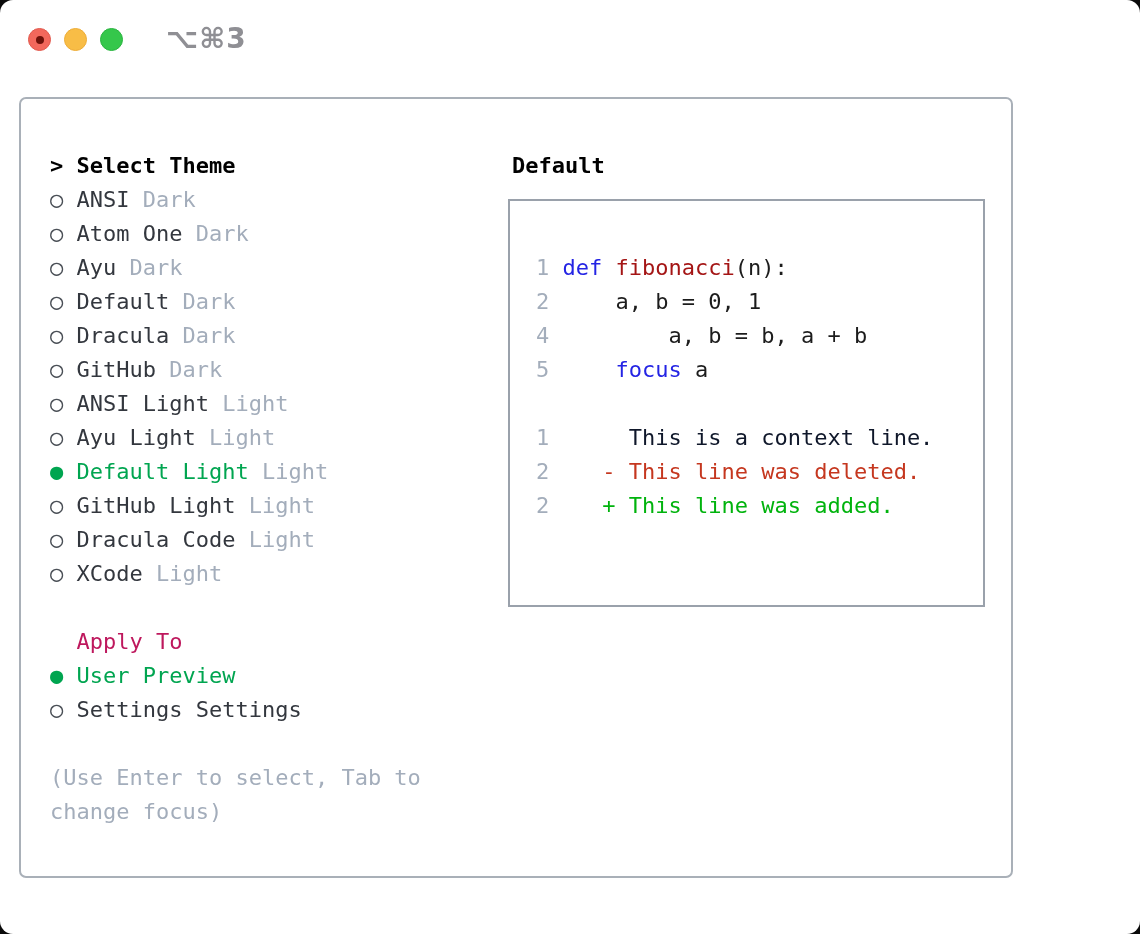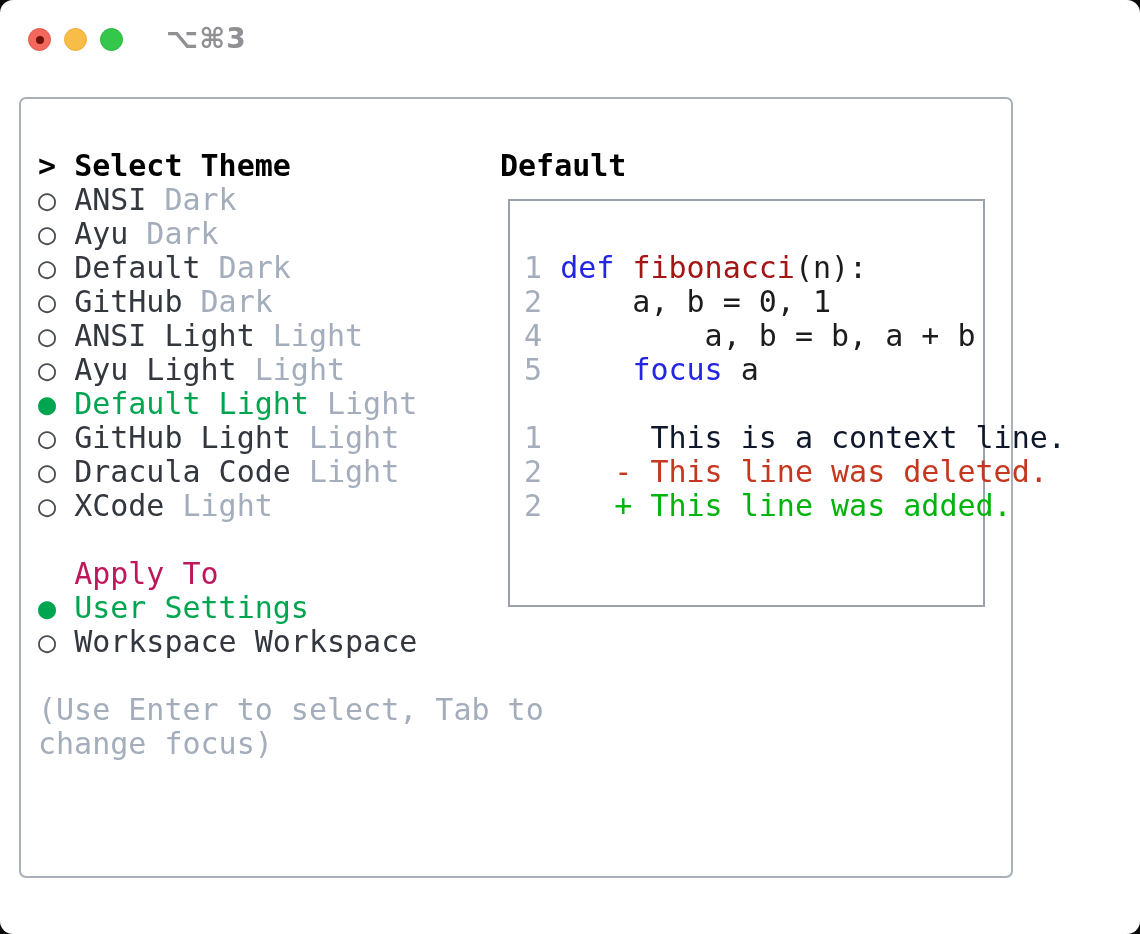--- a/index.html
+++ b/index.html
@@ -20,21 +20,21 @@
   .win-title{
     position:absolute; left:166px; top:22px;
     font-family:"DejaVu Sans","Liberation Sans",sans-serif;
     font-weight:bold; font-size:28px; color:#8f8f94; letter-spacing:1px;
   }
   
   .panel{
     position:absolute; left:19px; top:97px; width:994px; height:781px;
     border:2px solid #a9b0b8; border-radius:7px; box-sizing:border-box;
   }
-  .mono{font-size:30px; color:#33373e;}
+  .mono{font-size:22px; color:#33373e;margin-left:12px;}
   .row{height:34px; line-height:34px; white-space:pre;}
   .left-col{position:absolute; left:38px; top:149px;}
   .hdr{font-weight:bold; color:#000000;}
   .cursor{font-weight:bold; color:#000000;}
   .bullet{color:#4a4f56;}
   .bullet-sel{color:var(--sel-green);}
   .name{color:#33373e;}
   .name-sel{color:var(--sel-green);}
   .variant{color:#a3adbb;}
   .apply-hdr{color:#be185d;}
@@ -63,35 +63,37 @@
   <span class="light light-min"></span>
   <span class="light light-max"></span>
   <div class="win-title">⌥⌘3</div>
 
   <div class="panel"></div>
 
   <div class="left-col mono">
     <div class="row"><span class="cursor">&gt;</span><span> </span><span class="hdr">Select Theme</span></div>
     <div id="theme-rows">
         <div class="row"><span class="bullet">○ </span><span class="name">ANSI</span><span class="variant"> Dark</span></div>
+        <div class="row"><span class="bullet">○ </span><span class="name">Atom One</span><span class="variant"> Dark</span></div>
         <div class="row"><span class="bullet">○ </span><span class="name">Ayu</span><span class="variant"> Dark</span></div>
         <div class="row"><span class="bullet">○ </span><span class="name">Default</span><span class="variant"> Dark</span></div>
+        <div class="row"><span class="bullet">○ </span><span class="name">Dracula</span><span class="variant"> Dark</span></div>
         <div class="row"><span class="bullet">○ </span><span class="name">GitHub</span><span class="variant"> Dark</span></div>
         <div class="row"><span class="bullet">○ </span><span class="name">ANSI Light</span><span class="variant"> Light</span></div>
         <div class="row"><span class="bullet">○ </span><span class="name">Ayu Light</span><span class="variant"> Light</span></div>
         <div class="row"><span class="bullet-sel">● </span><span class="name-sel">Default Light</span><span class="variant"> Light</span></div>
         <div class="row"><span class="bullet">○ </span><span class="name">GitHub Light</span><span class="variant"> Light</span></div>
         <div class="row"><span class="bullet">○ </span><span class="name">Dracula Code</span><span class="variant"> Light</span></div>
         <div class="row"><span class="bullet">○ </span><span class="name">XCode</span><span class="variant"> Light</span></div>
       </div>
     <div class="row"> </div>
     <div class="row"><span>  </span><span class="apply-hdr">Apply To</span></div>
     <div id="apply-rows">
-        <div class="row"><span class="bullet-sel">● </span><span class="name-sel">User Settings</span></div>
-        <div class="row"><span class="bullet">○ </span><span class="name">Workspace Workspace</span></div>
+        <div class="row"><span class="bullet-sel">● </span><span class="name-sel">User Preview</span></div>
+        <div class="row"><span class="bullet">○ </span><span class="name">Settings Settings</span></div>
       </div>
     <div class="row"> </div>
     <div class="row hint">(Use Enter to select, Tab to</div>
     <div class="row hint">change focus)</div>
   </div>
 
   <div class="preview-title mono row hdr">Default</div>
   <div class="pbox">
     <div class="pcontent mono" id="preview-content">
         <div class="row"><span class="lnum">1</span><span class="seg-plain"> </span><span class="seg-keyword">def</span><span class="seg-plain"> </span><span class="seg-function">fibonacci</span><span class="seg-plain">(n):</span></div>

